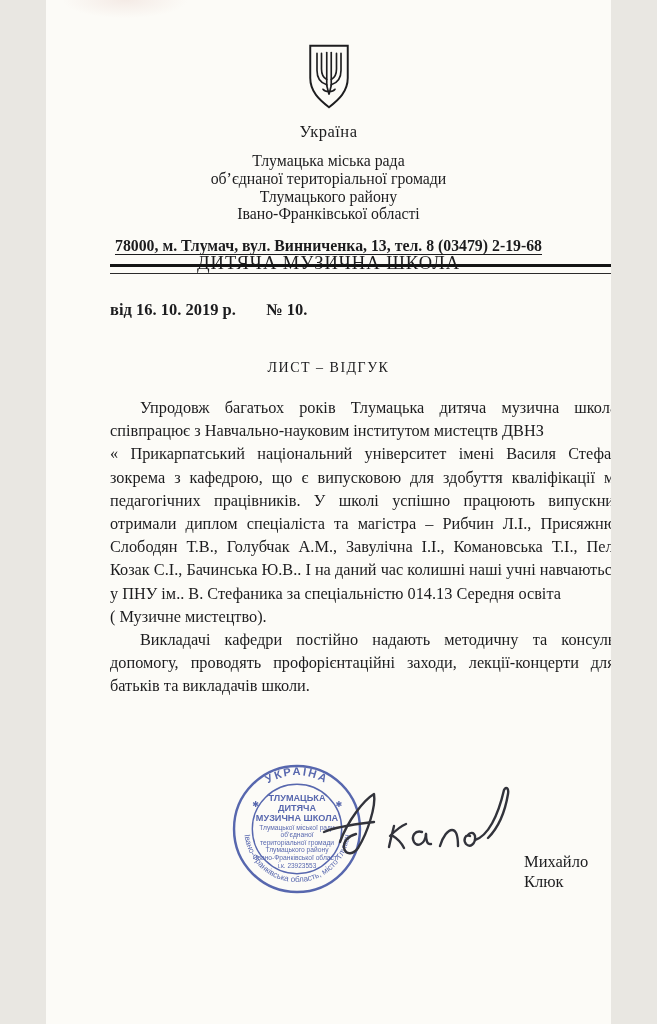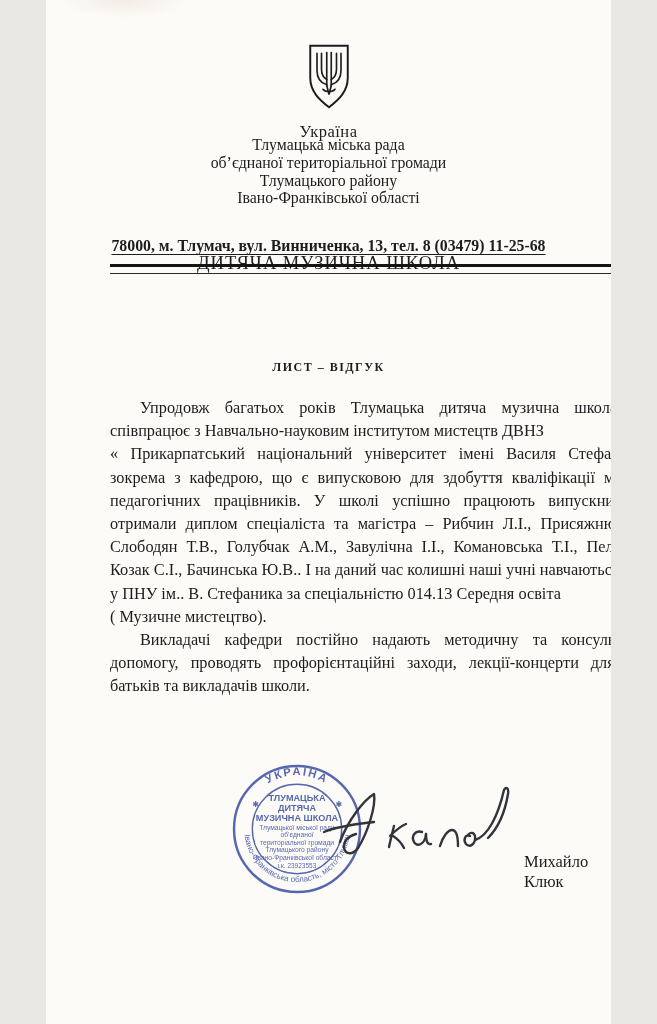--- a/index.html
+++ b/index.html
@@ -12,29 +12,29 @@
       #fcfbf7;
     font-family:"Liberation Serif","DejaVu Serif",serif;
     color:#1c1c1e;
     overflow:hidden;
   }
   .abs{position:absolute;}
   .centered{left:0;right:0;text-align:center;}
   
   .coat{left:50%;transform:translateX(-50%);top:42px;}
   .country{top:122px;font-size:16.5px;letter-spacing:.5px;}
-  .org{top:136px;font-size:15.8px;line-height:17.8px;}
+  .org{top:152px;font-size:15.8px;line-height:17.8px;}
   .school{top:213px;font-size:18.5px;letter-spacing:1px;margin-top:40px;}
   .address{top:237px;font-size:15.8px;font-weight:600;text-decoration:underline;text-underline-offset:3px;}
   .rule{top:264px;left:64px;width:586px;height:6px;border-top:3.5px solid #141414;border-bottom:1.5px solid #2b2b2b;}
   
   .ref{top:300px;left:64px;font-size:16.5px;font-weight:bold;}
   .ref .num{margin-left:26px;}
   
-  .title{top:360px;font-size:12px;font-weight:bold;letter-spacing:1.5px;}
+  .title{top:360px;font-size:14px;font-weight:normal;letter-spacing:1.5px;}
   
   .body{top:396px;left:64px;width:558px;font-size:16.3px;line-height:23.2px;}
   .body p{margin:0;text-align:justify;text-indent:30px;white-space:pre-line;}
   
   .position{top:840px;left:64px;font-size:16.5px;line-height:23px;}
   .signer{top:852px;left:478px;font-size:16.5px;}
   .stamp-wrap{top:764px;left:186px;width:130px;height:130px;opacity:.88;}
   .sig-wrap{top:776px;left:272px;width:208px;height:98px;}
   svg text{font-family:"Liberation Sans","DejaVu Sans",sans-serif;}
 </style>
@@ -60,23 +60,27 @@
   </div>
 
   <div class="abs centered country">Україна</div>
   <div class="abs centered org">
     <div>Тлумацька міська рада</div>
     <div>об’єднаної територіальної громади</div>
     <div>Тлумацького району</div>
     <div>Івано-Франківської області</div>
   </div>
   <div class="abs centered school">ДИТЯЧА МУЗИЧНА ШКОЛА</div>
-  <div class="abs centered address">78000, м. Тлумач, вул. Винниченка, 13, тел. 8 (03479) 11-25-68</div>
+  <div class="abs centered address">78000, м. Тлумач, вул. Винниченка, 13, тел. 8 (03479) 2-19-68</div>
   <div class="abs rule"></div>
 
+  <div class="abs ref">
+    <span>від 16. 10. 2019 р.</span>
+    <span class="num">№ 10.</span>
+  </div>
 
   <div class="abs centered title">ЛИСТ – ВІДГУК</div>
 
   <div class="abs body">
     <p>Упродовж багатьох років Тлумацька дитяча музична школа тісно співпрацює з Навчально-науковим інститутом мистецтв ДВНЗ
 « Прикарпатський національний університет імені Василя Стефаника », зокрема з кафедрою, що є випусковою для здобуття кваліфікації музично-педагогічних працівників. У школі успішно працюють випускники, які отримали диплом спеціаліста та магістра – Рибчин Л.І., Присяжнюк Л.О., Слободян Т.В., Голубчак А.М., Завулічна І.І., Комановська Т.І., Пелех Л.Р., Козак С.І., Бачинська Ю.В.. І на даний час колишні наші учні навчаються
 у ПНУ ім.. В. Стефаника за спеціальністю 014.13 Середня освіта
 ( Музичне мистецтво).</p>
     <p>Викладачі кафедри постійно надають методичну та консультаційну допомогу, проводять профорієнтаційні заходи, лекції-концерти для учнів, батьків та викладачів школи.</p>
   </div>

